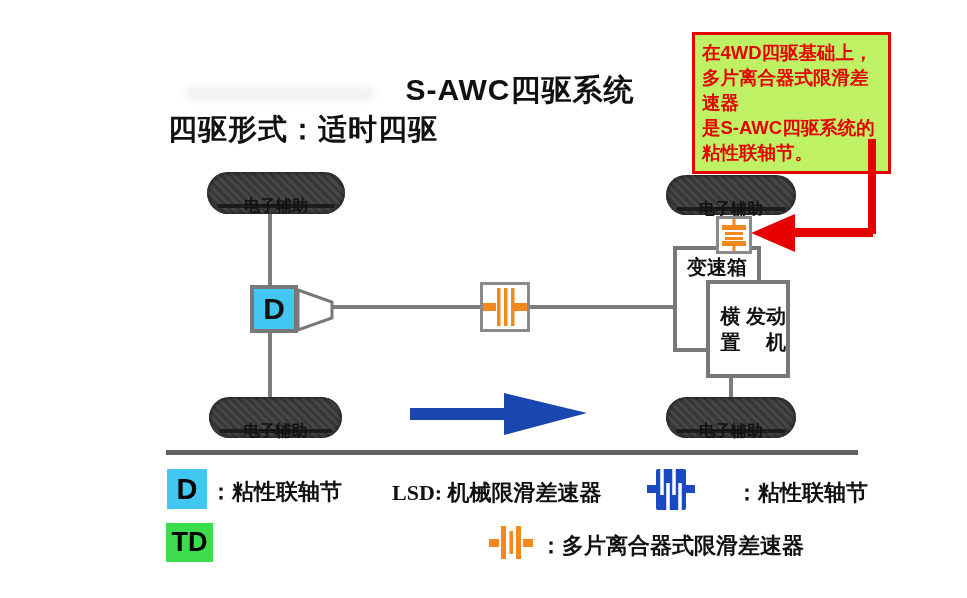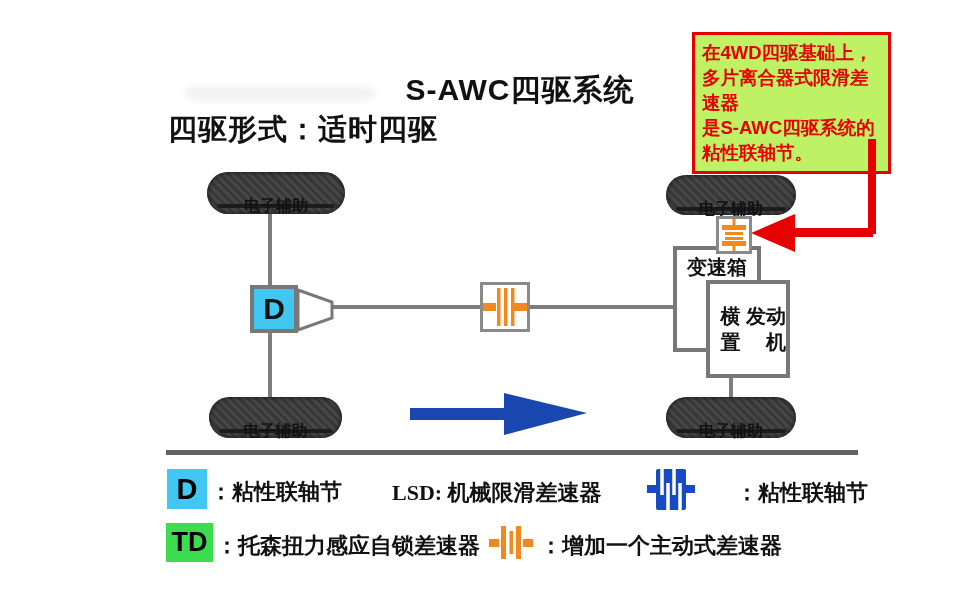--- a/index.html
+++ b/index.html
@@ -139,24 +139,23 @@
     <rect x="0" y="19" width="10" height="8" fill="#1a49c4"></rect>
     <rect x="38" y="19" width="10" height="8" fill="#1a49c4"></rect>
     <rect x="9" y="3" width="30" height="41" rx="2" fill="#1a49c4"></rect>
     <path d="M15 3 V29 M21 44 V17 M27 3 V29 M33 44 V17" stroke="#ffffff" stroke-width="3.5" fill="none"></path>
   </svg>
   <div class="abs legend-text" style="left:700px;top:478px;margin-left:36px;">：粘性联轴节</div>
 
   <div class="abs legend-sym legend-td">
     <span>TD</span>
   </div>
-  <div class="abs legend-text" style="left:216px;top:531px;">：托森扭力感应自锁差速器</div>
 
   <svg class="abs" style="left:489px;top:524px;" width="44" height="37">
     <rect x="0" y="15" width="10" height="8" fill="#f5881c"></rect>
     <rect x="12" y="2" width="5" height="33" fill="#f5881c"></rect>
     <rect x="20.5" y="7" width="3.5" height="23" fill="#f5881c"></rect>
     <rect x="27" y="2" width="5" height="33" fill="#f5881c"></rect>
     <rect x="34" y="15" width="10" height="8" fill="#f5881c"></rect>
   </svg>
-  <div class="abs legend-text" style="left:540px;top:531px;">：增加一个主动式差速器</div>
+  <div class="abs legend-text" style="left:540px;top:531px;">：多片离合器式限滑差速器</div>
 
 </div>
 
 </body></html>

